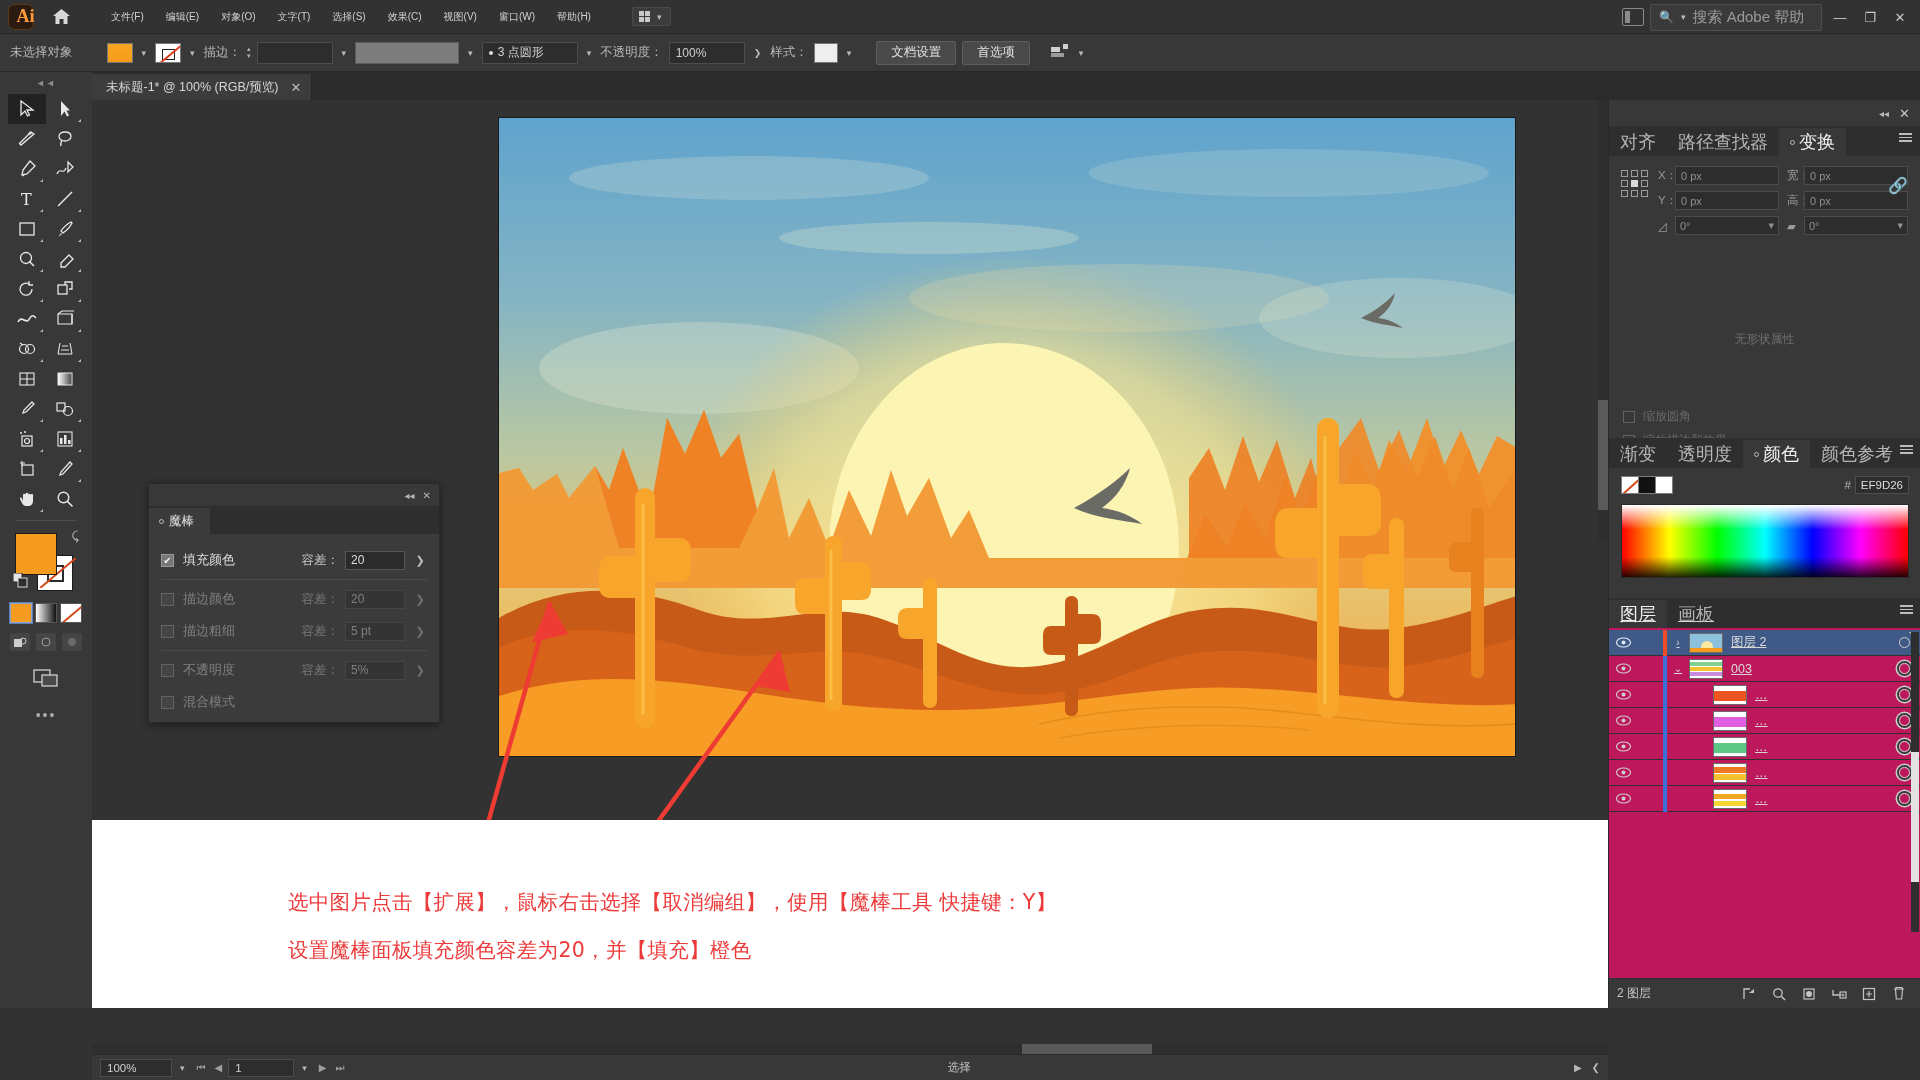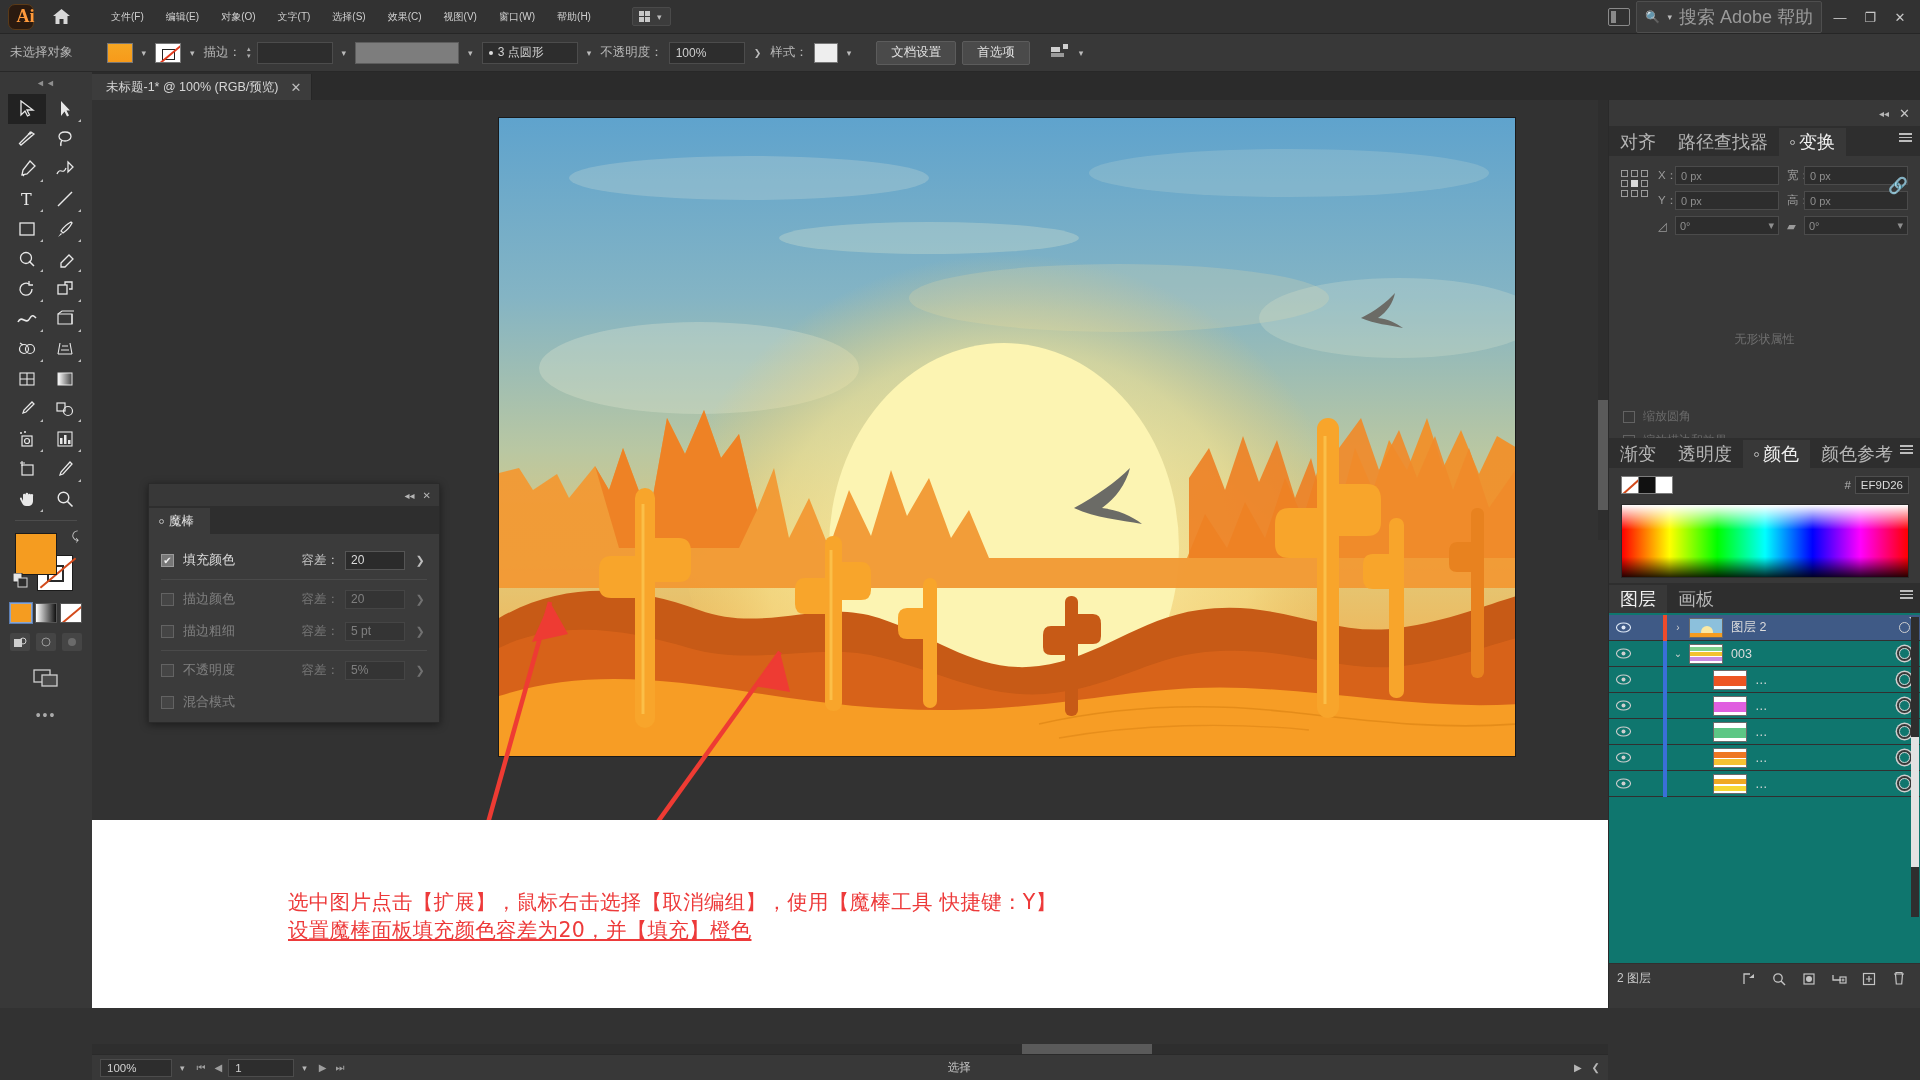--- a/index.html
+++ b/index.html
@@ -41,21 +41,21 @@
   }
   .panel-toggle{
     width:22px;height:18px;border:1px solid #8a8a8a;border-radius:2px;position:relative;
   }
   .panel-toggle::before{content:"";position:absolute;left:2px;top:2px;width:5px;height:12px;background:#8a8a8a;}
   .searchbox{
     display:flex;align-items:center;gap:4px;background:#3a3a3a;border:1px solid #4e4e4e;
     border-radius:2px;padding:3px 8px;min-width:172px;
   }
   .searchbox .sq{ font-size:12px;color:#b4b4b4;}
-  .searchbox span.txt{ font-size:18px;color:#9a9a9a;}
+  .searchbox span.txt{ font-size:15px;color:#9a9a9a;}
   .wbtn{ width:24px;height:22px;display:flex;align-items:center;justify-content:center;color:#c8c8c8;font-size:13px;}
 
   
   .watermark{
     position:absolute; right:108px; top:36px; width:160px;height:70px;
     opacity:0.22; pointer-events:none;
   }
 
   
   .controlbar{
@@ -236,21 +236,21 @@
   .cp-hexwrap{margin-left:auto;display:flex;align-items:center;gap:4px;}
   .cp-hash{font-size:11.5px;color:#b4b4b4;}
   .cp-hex{background:#2d2d2d;border:1px solid #4e4e4e;height:18px;font-size:11.5px;color:#dcdcdc;display:flex;align-items:center;padding:0 5px;}
   .spectrum{margin-top:10px;height:74px;width:100%;border:1px solid #2a2a2a;
     background:
       linear-gradient(to bottom, rgba(255,255,255,1) 0%, rgba(255,255,255,0) 34%, rgba(0,0,0,0) 72%, rgba(0,0,0,.85) 100%),
       linear-gradient(to right,#ff0000,#ffff00,#00ff00,#00ffff,#0000ff,#ff00ff,#ff0000);
   }
 
   
-  .layerspanel{position:absolute;left:0;top:483px;width:312px;height:410px;background:#0f766e;}
+  .layerspanel{position:absolute;left:0;top:498px;width:312px;height:410px;background:#be185d;text-decoration:underline;}
   .lp-list{margin-top:2px;}
   .lyr{
     height:26px;display:flex;align-items:center;font-size:12.5px;color:#dcdcdc;
     border-bottom:1px solid #303030;position:relative;
   }
   .lyr.sel{background:#3f5a86;}
   .lyr .eye{width:28px;display:flex;align-items:center;justify-content:center;}
   .lyr .lockcol{width:26px;}
   .lyr .colbar{width:4px;height:26px;}
   .lyr .disc{width:22px;display:flex;align-items:center;justify-content:center;font-size:10px;color:#cfcfcf;}
@@ -271,21 +271,21 @@
 
   
   .notes{
     position:absolute;left:92px;top:820px;width:1516px;height:188px;background:#ffffff;
   }
   .note-line{
     font-size:20.5px;color:#ed3a3a;font-family:"DejaVu Sans","Liberation Sans",sans-serif;
     letter-spacing:.3px;white-space:nowrap;
   }
   .note-wrap{padding:68px 0 0 196px;}
-  .note-line + .note-line{margin-top:0;text-decoration:underline;}
+  .note-line + .note-line{margin-top:20px;}
 
   
   .statusbar{
     position:absolute;left:92px;bottom:0;width:1516px;height:26px;background:#383838;
     display:flex;align-items:center;gap:6px;padding:0 8px;border-top:1px solid #2a2a2a;
   }
   .sb-field{background:#2d2d2d;border:1px solid #4c4c4c;height:18px;display:flex;align-items:center;padding:0 6px;font-size:11.5px;color:#d2d2d2;}
   .sb-chev{font-size:9px;color:#b6b6b6;padding:0 6px 0 2px;}
   .sb-nav{display:flex;align-items:center;gap:9px;color:#9e9e9e;font-size:10px;}
   .sb-mode{flex:1;display:flex;align-items:center;justify-content:center;font-size:11.5px;color:#c6c6c6;}

